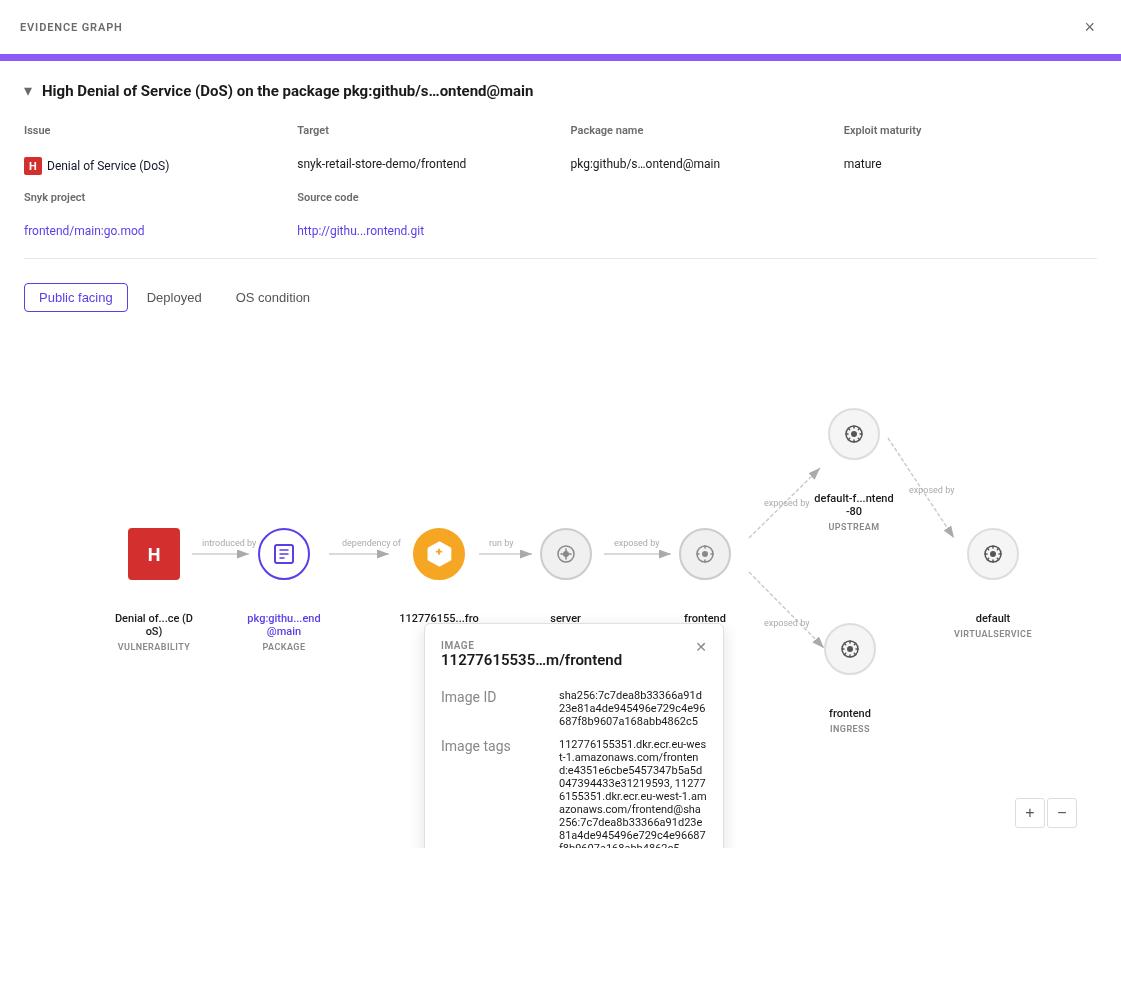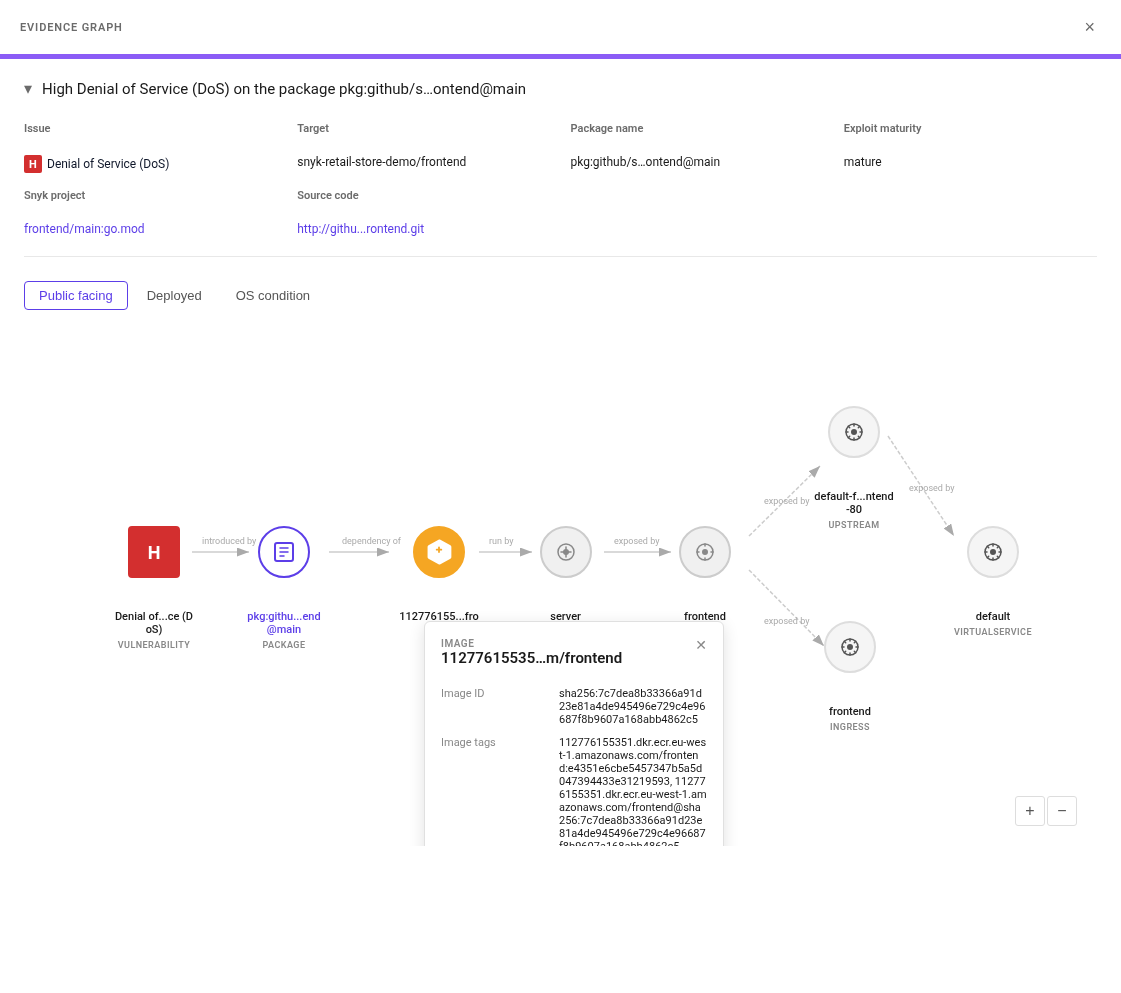--- a/index.html
+++ b/index.html
@@ -11,21 +11,21 @@
       width: 1121px;
       min-height: 993px;
     }
 
     
     .header {
       display: flex;
       align-items: center;
       justify-content: space-between;
       padding: 16px 20px;
-      border-bottom: 5px solid #8b5cf6;
+      border-bottom: 7px solid #8b5cf6;
       background: #fff;
     }
     .header-title {
       font-size: 11px;
       font-weight: 600;
       letter-spacing: 0.08em;
       text-transform: uppercase;
       color: #6b6b6b;
     }
     .close-btn {
@@ -50,21 +50,21 @@
       gap: 10px;
       margin-bottom: 24px;
     }
     .chevron-icon {
       color: #6b6b6b;
       font-size: 16px;
       cursor: pointer;
     }
     .issue-title-text {
       font-size: 15px;
-      font-weight: 400;
+      font-weight: 700;
       color: #1a1a1a;
     }
 
     
     .metadata-grid {
       display: grid;
       grid-template-columns: 1fr 1fr 1fr 1fr;
       gap: 16px 20px;
       margin-bottom: 24px;
       padding-bottom: 20px;
@@ -255,21 +255,21 @@
       line-height: 1;
     }
     .popup-row {
       display: grid;
       grid-template-columns: 110px 1fr;
       gap: 8px;
       margin-bottom: 10px;
       align-items: start;
     }
     .popup-field-label {
-      font-size: 11px;
+      font-size: 14px;
       color: #888;
     }
     .popup-field-value {
       font-size: 11px;
       color: #1a1a1a;
       word-break: break-all;
     }
 
     
     .zoom-controls {

